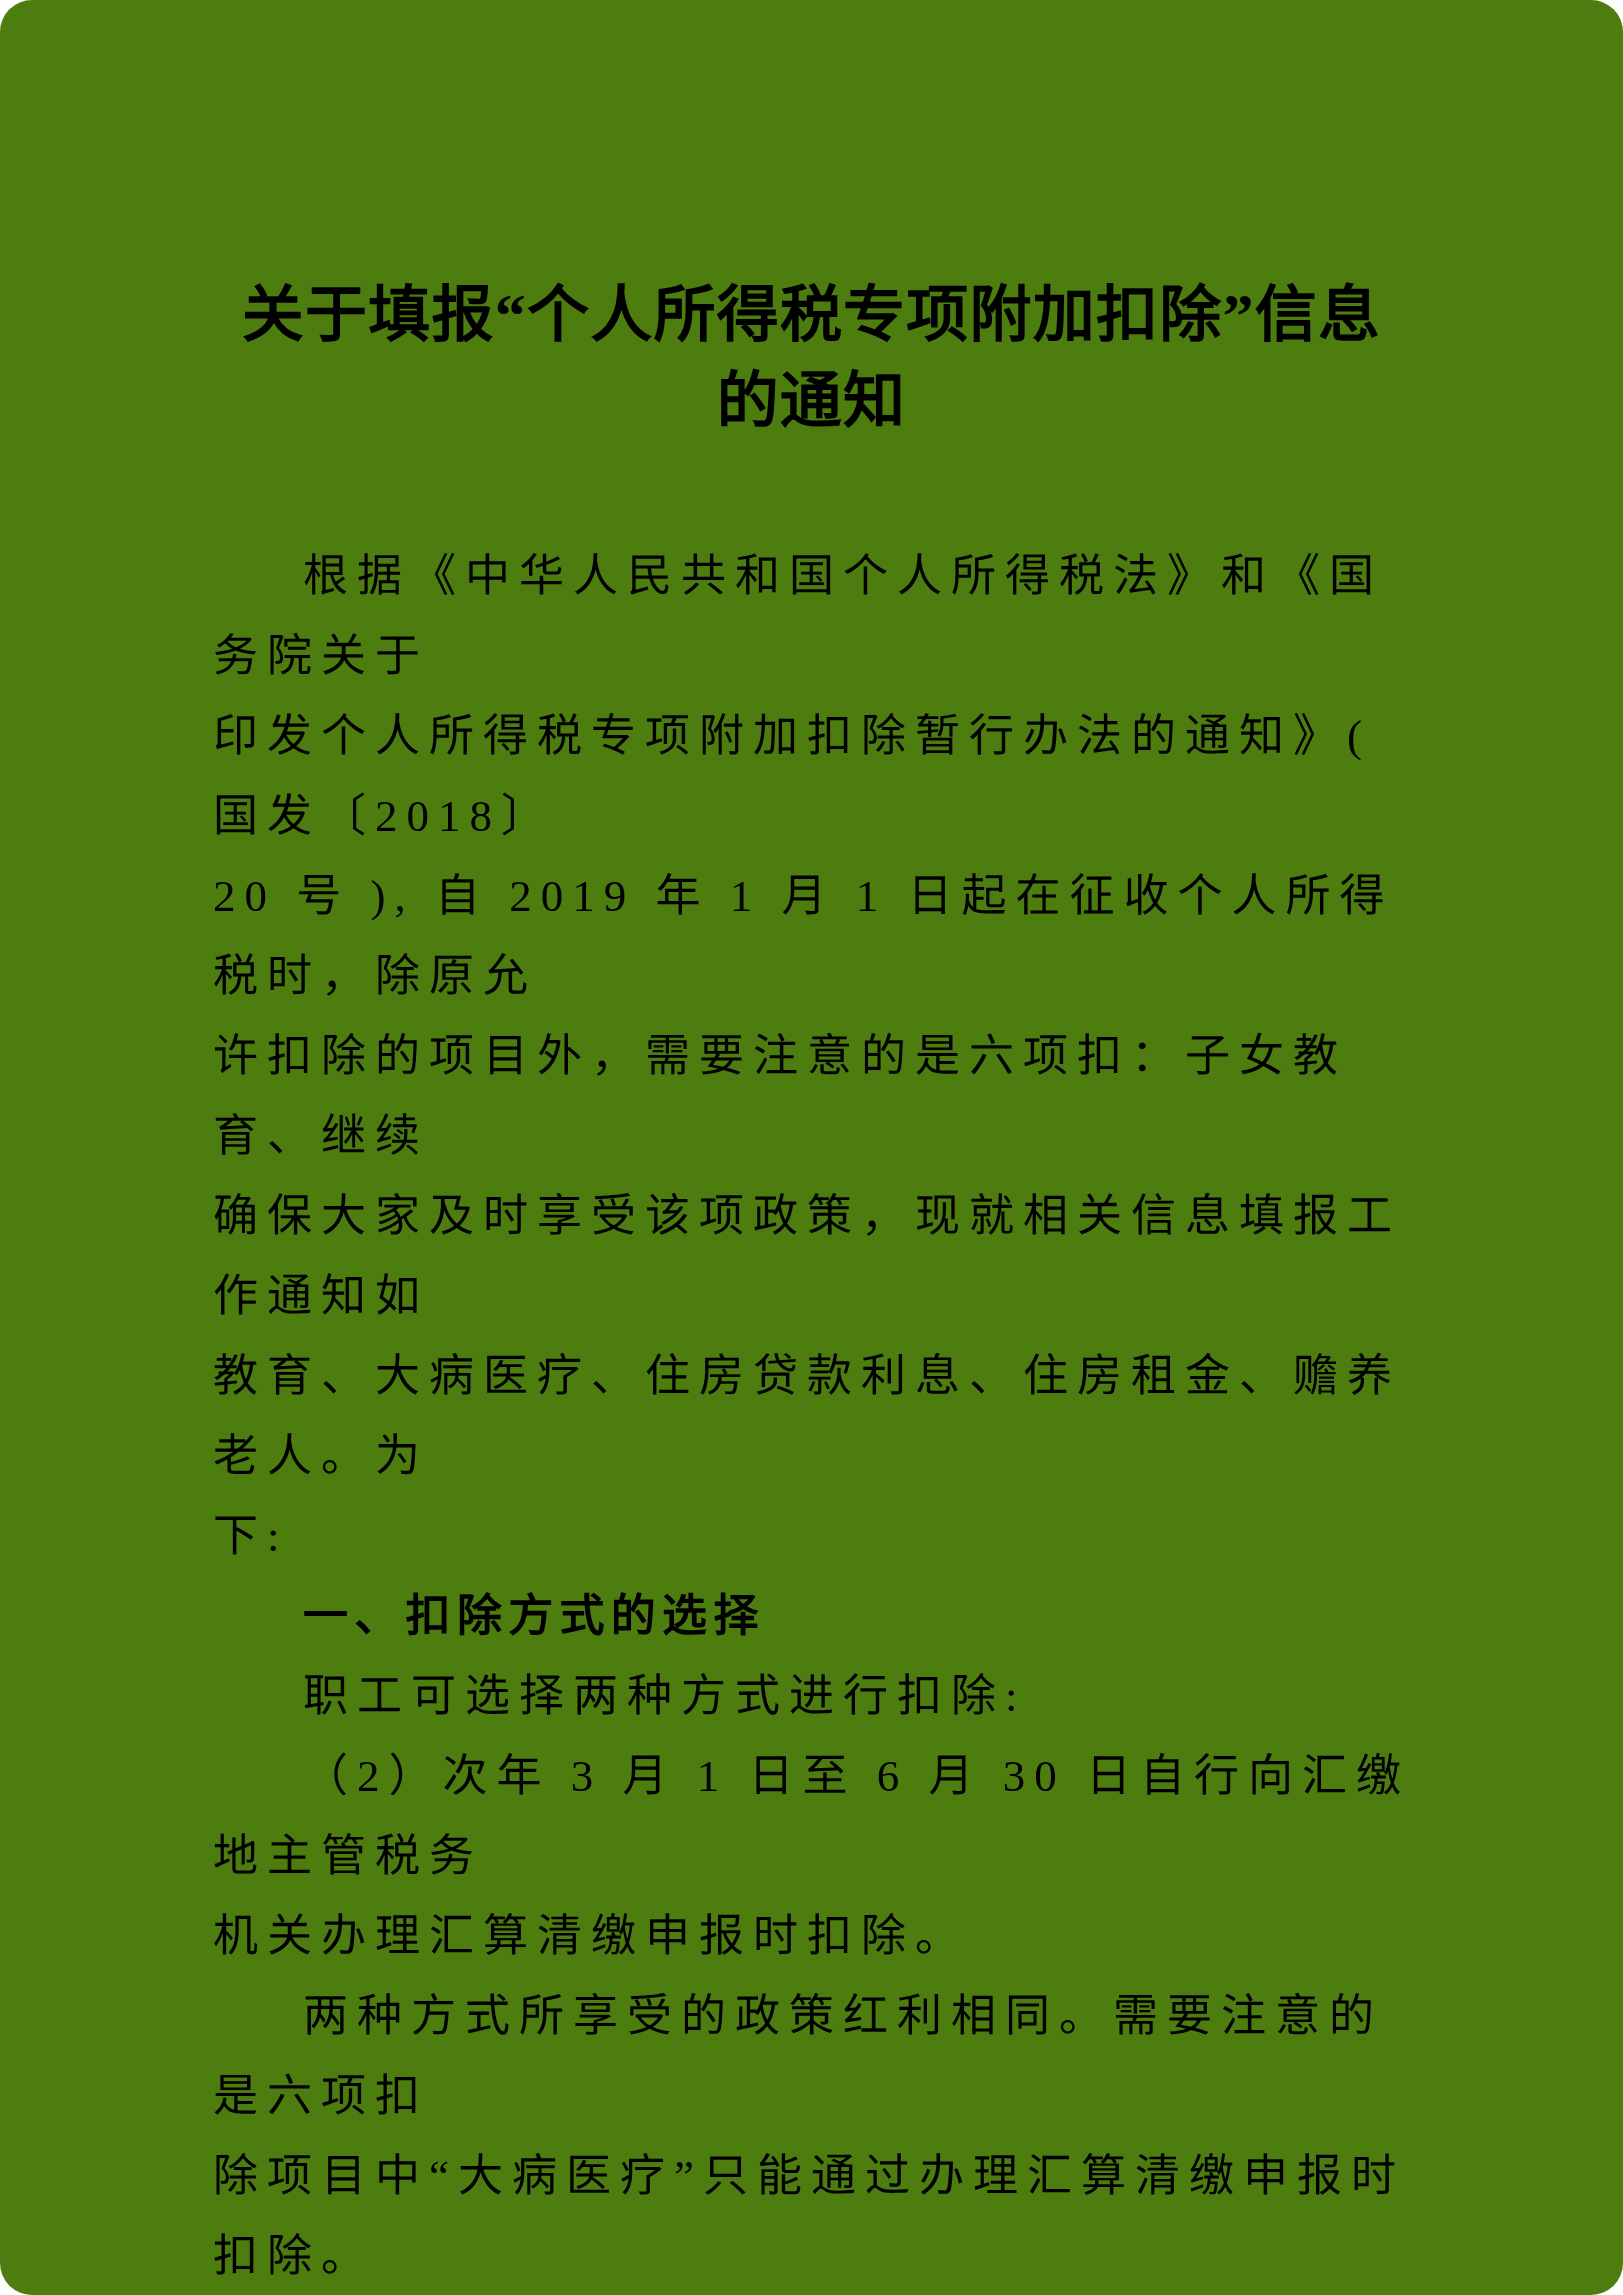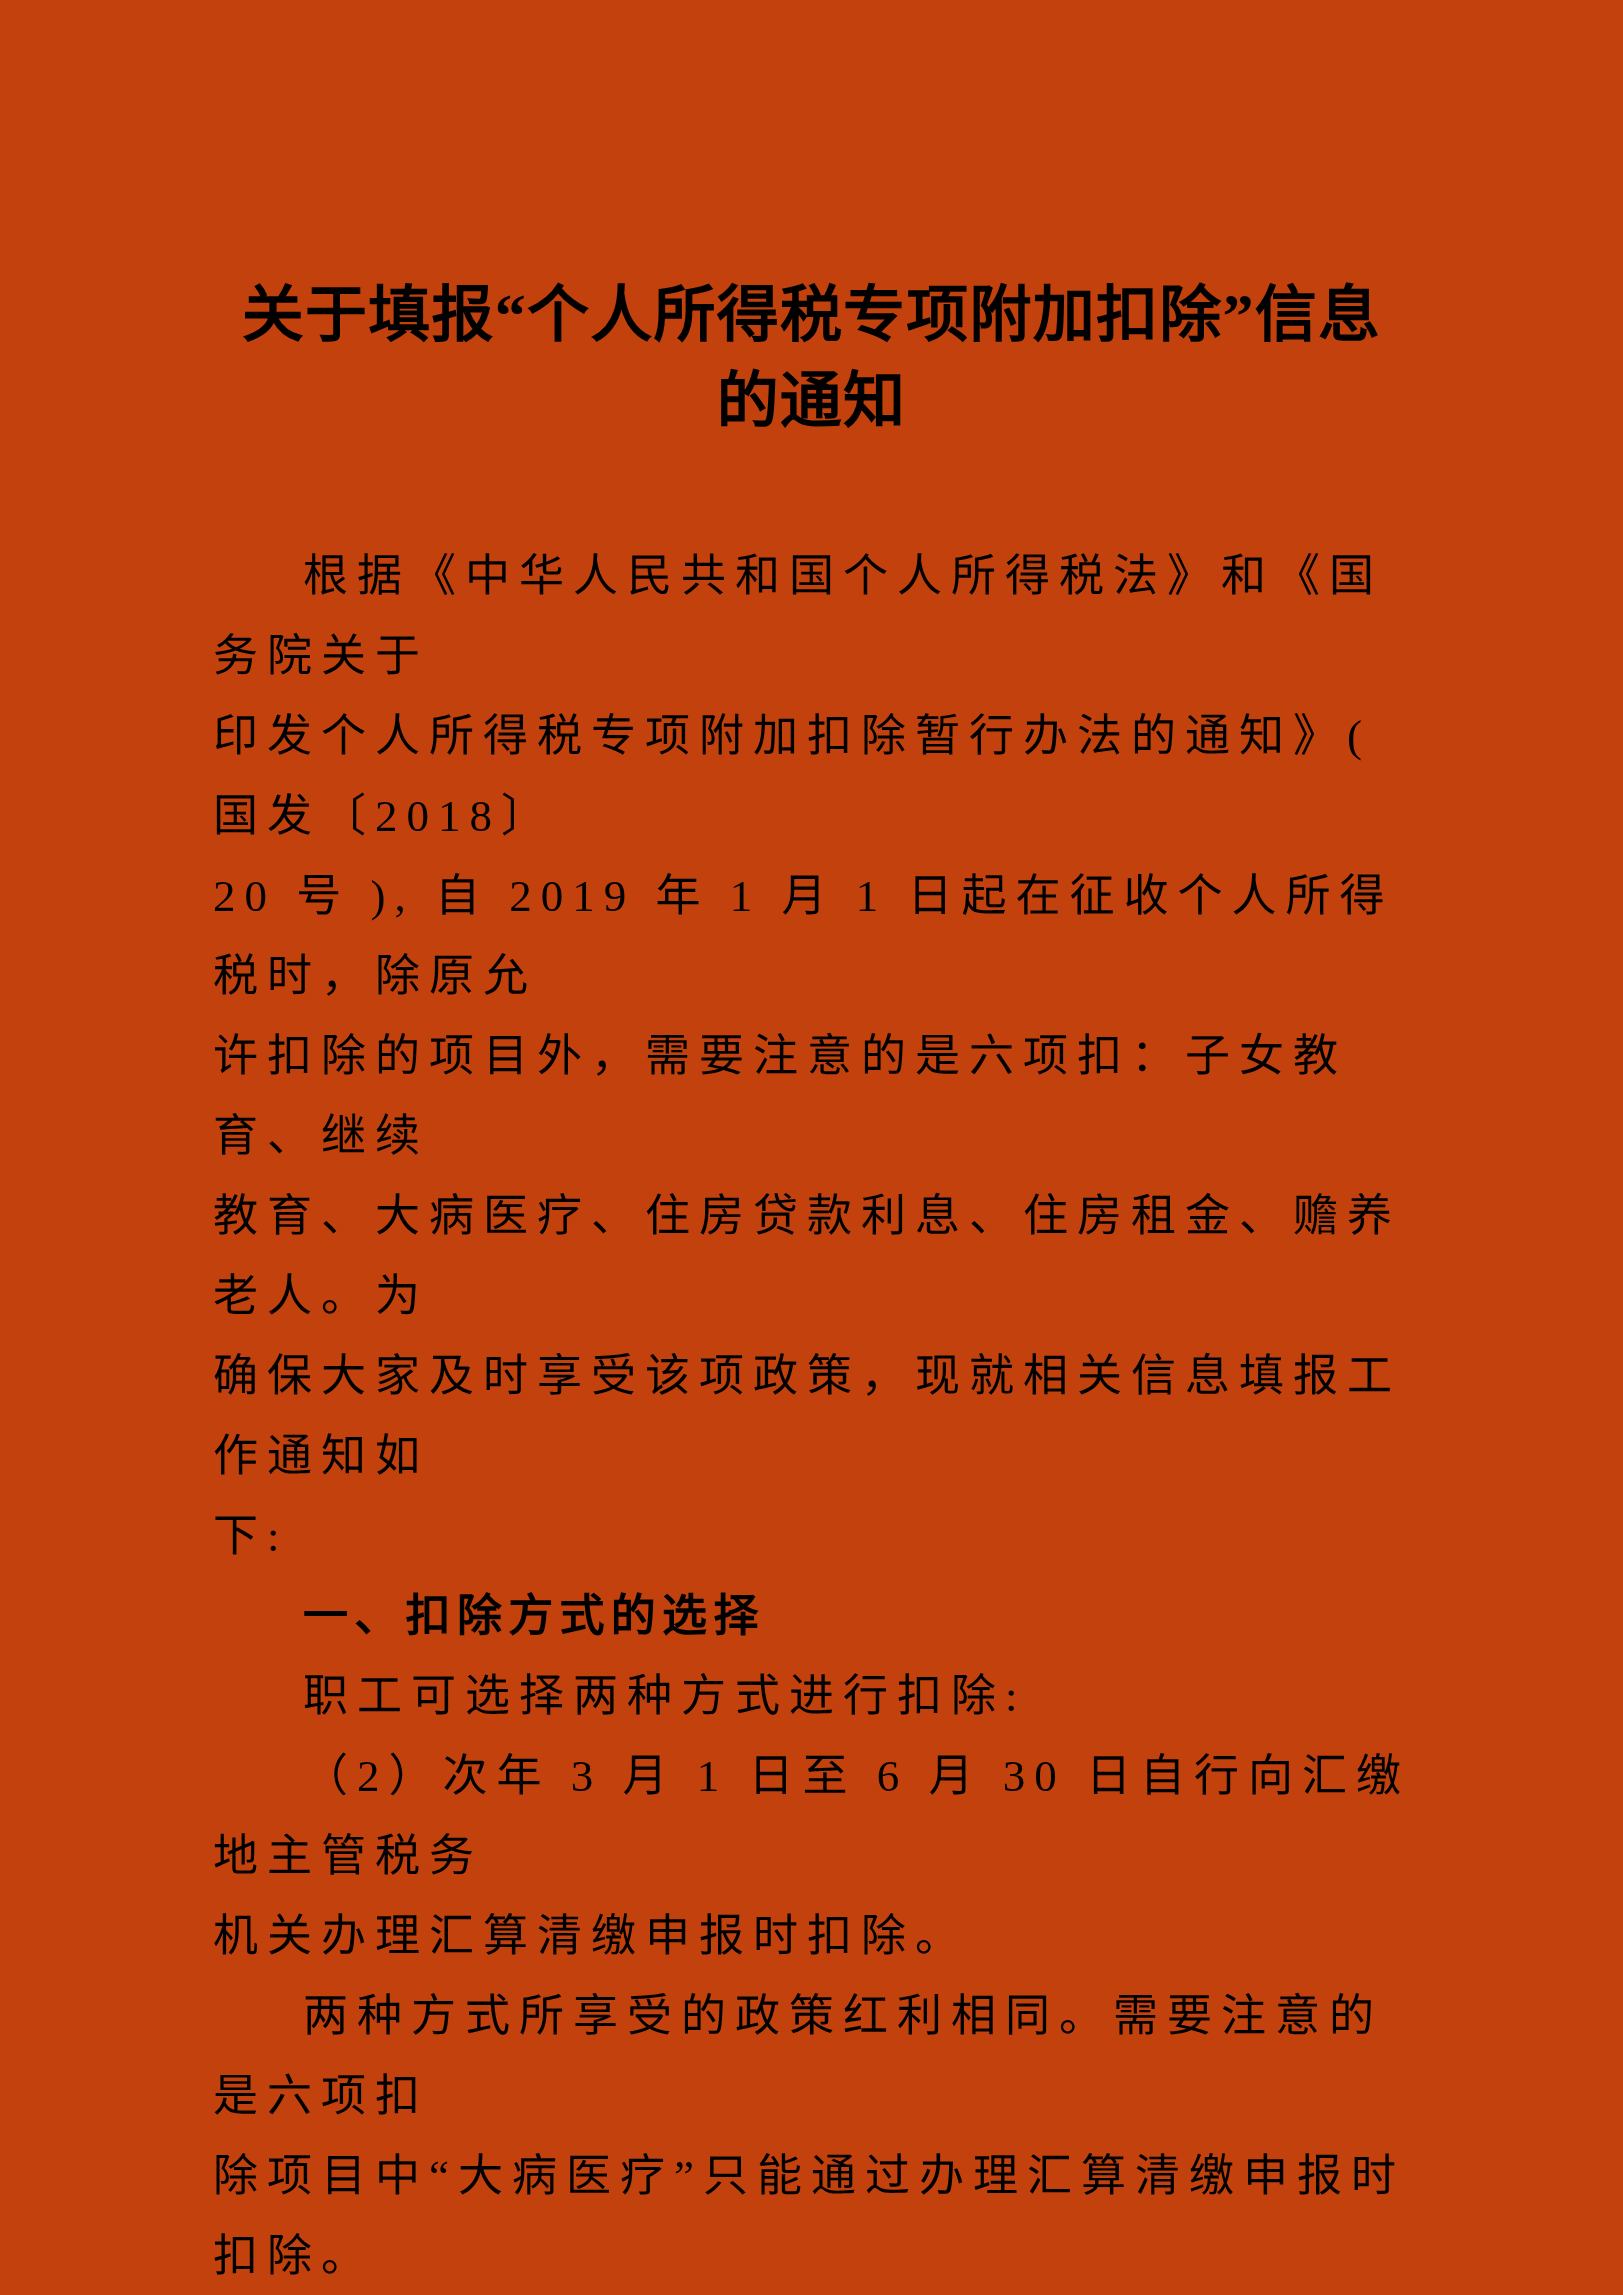--- a/index.html
+++ b/index.html
@@ -5,24 +5,25 @@
 <style>
   html, body {
     margin: 0;
     padding: 0;
     background: #ffffff;
   }
   .page {
     position: relative;
     width: 1623px;
     height: 2295px;
-    background: #c2410c;
+    background: #4d7c0f;
     color: #000000;
     overflow: hidden;
     font-family: "Liberation Serif", serif;
+    border-radius: 32px;
   }
   .title {
     margin: 0;
     padding: 272px 157px 0 157px;
     text-align: center;
     font-family: "Liberation Serif", serif;
     font-weight: bold;
     font-size: 62px;
     line-height: 86px;
     letter-spacing: 0.02em;
@@ -56,22 +57,22 @@
 <div class="page">
   <h1 class="title">
       <span class="title-line">关于填报“个人所得税专项附加扣除”信息</span>
       <span class="title-line">的通知</span>
     </h1>
   <div class="doc-body">
       <div class="line indent">根据《中华人民共和国个人所得税法》和《国务院关于</div>
       <div class="line">印发个人所得税专项附加扣除暂行办法的通知》( 国发〔2018〕</div>
       <div class="line">20 号 ), 自 2019 年 1 月 1 日起在征收个人所得税时，除原允</div>
       <div class="line">许扣除的项目外，需要注意的是六项扣：子女教育、继续</div>
+      <div class="line">确保大家及时享受该项政策，现就相关信息填报工作通知如</div>
       <div class="line">教育、大病医疗、住房贷款利息、住房租金、赡养老人。为</div>
-      <div class="line">确保大家及时享受该项政策，现就相关信息填报工作通知如</div>
       <div class="line">下:</div>
       <div class="line indent heading">一、扣除方式的选择</div>
       <div class="line indent">职工可选择两种方式进行扣除:</div>
       <div class="line indent">（2）次年 3 月 1 日至 6 月 30 日自行向汇缴地主管税务</div>
       <div class="line">机关办理汇算清缴申报时扣除。</div>
       <div class="line indent">两种方式所享受的政策红利相同。需要注意的是六项扣</div>
       <div class="line">除项目中“大病医疗”只能通过办理汇算清缴申报时扣除。</div>
     </div>
 </div>
 

